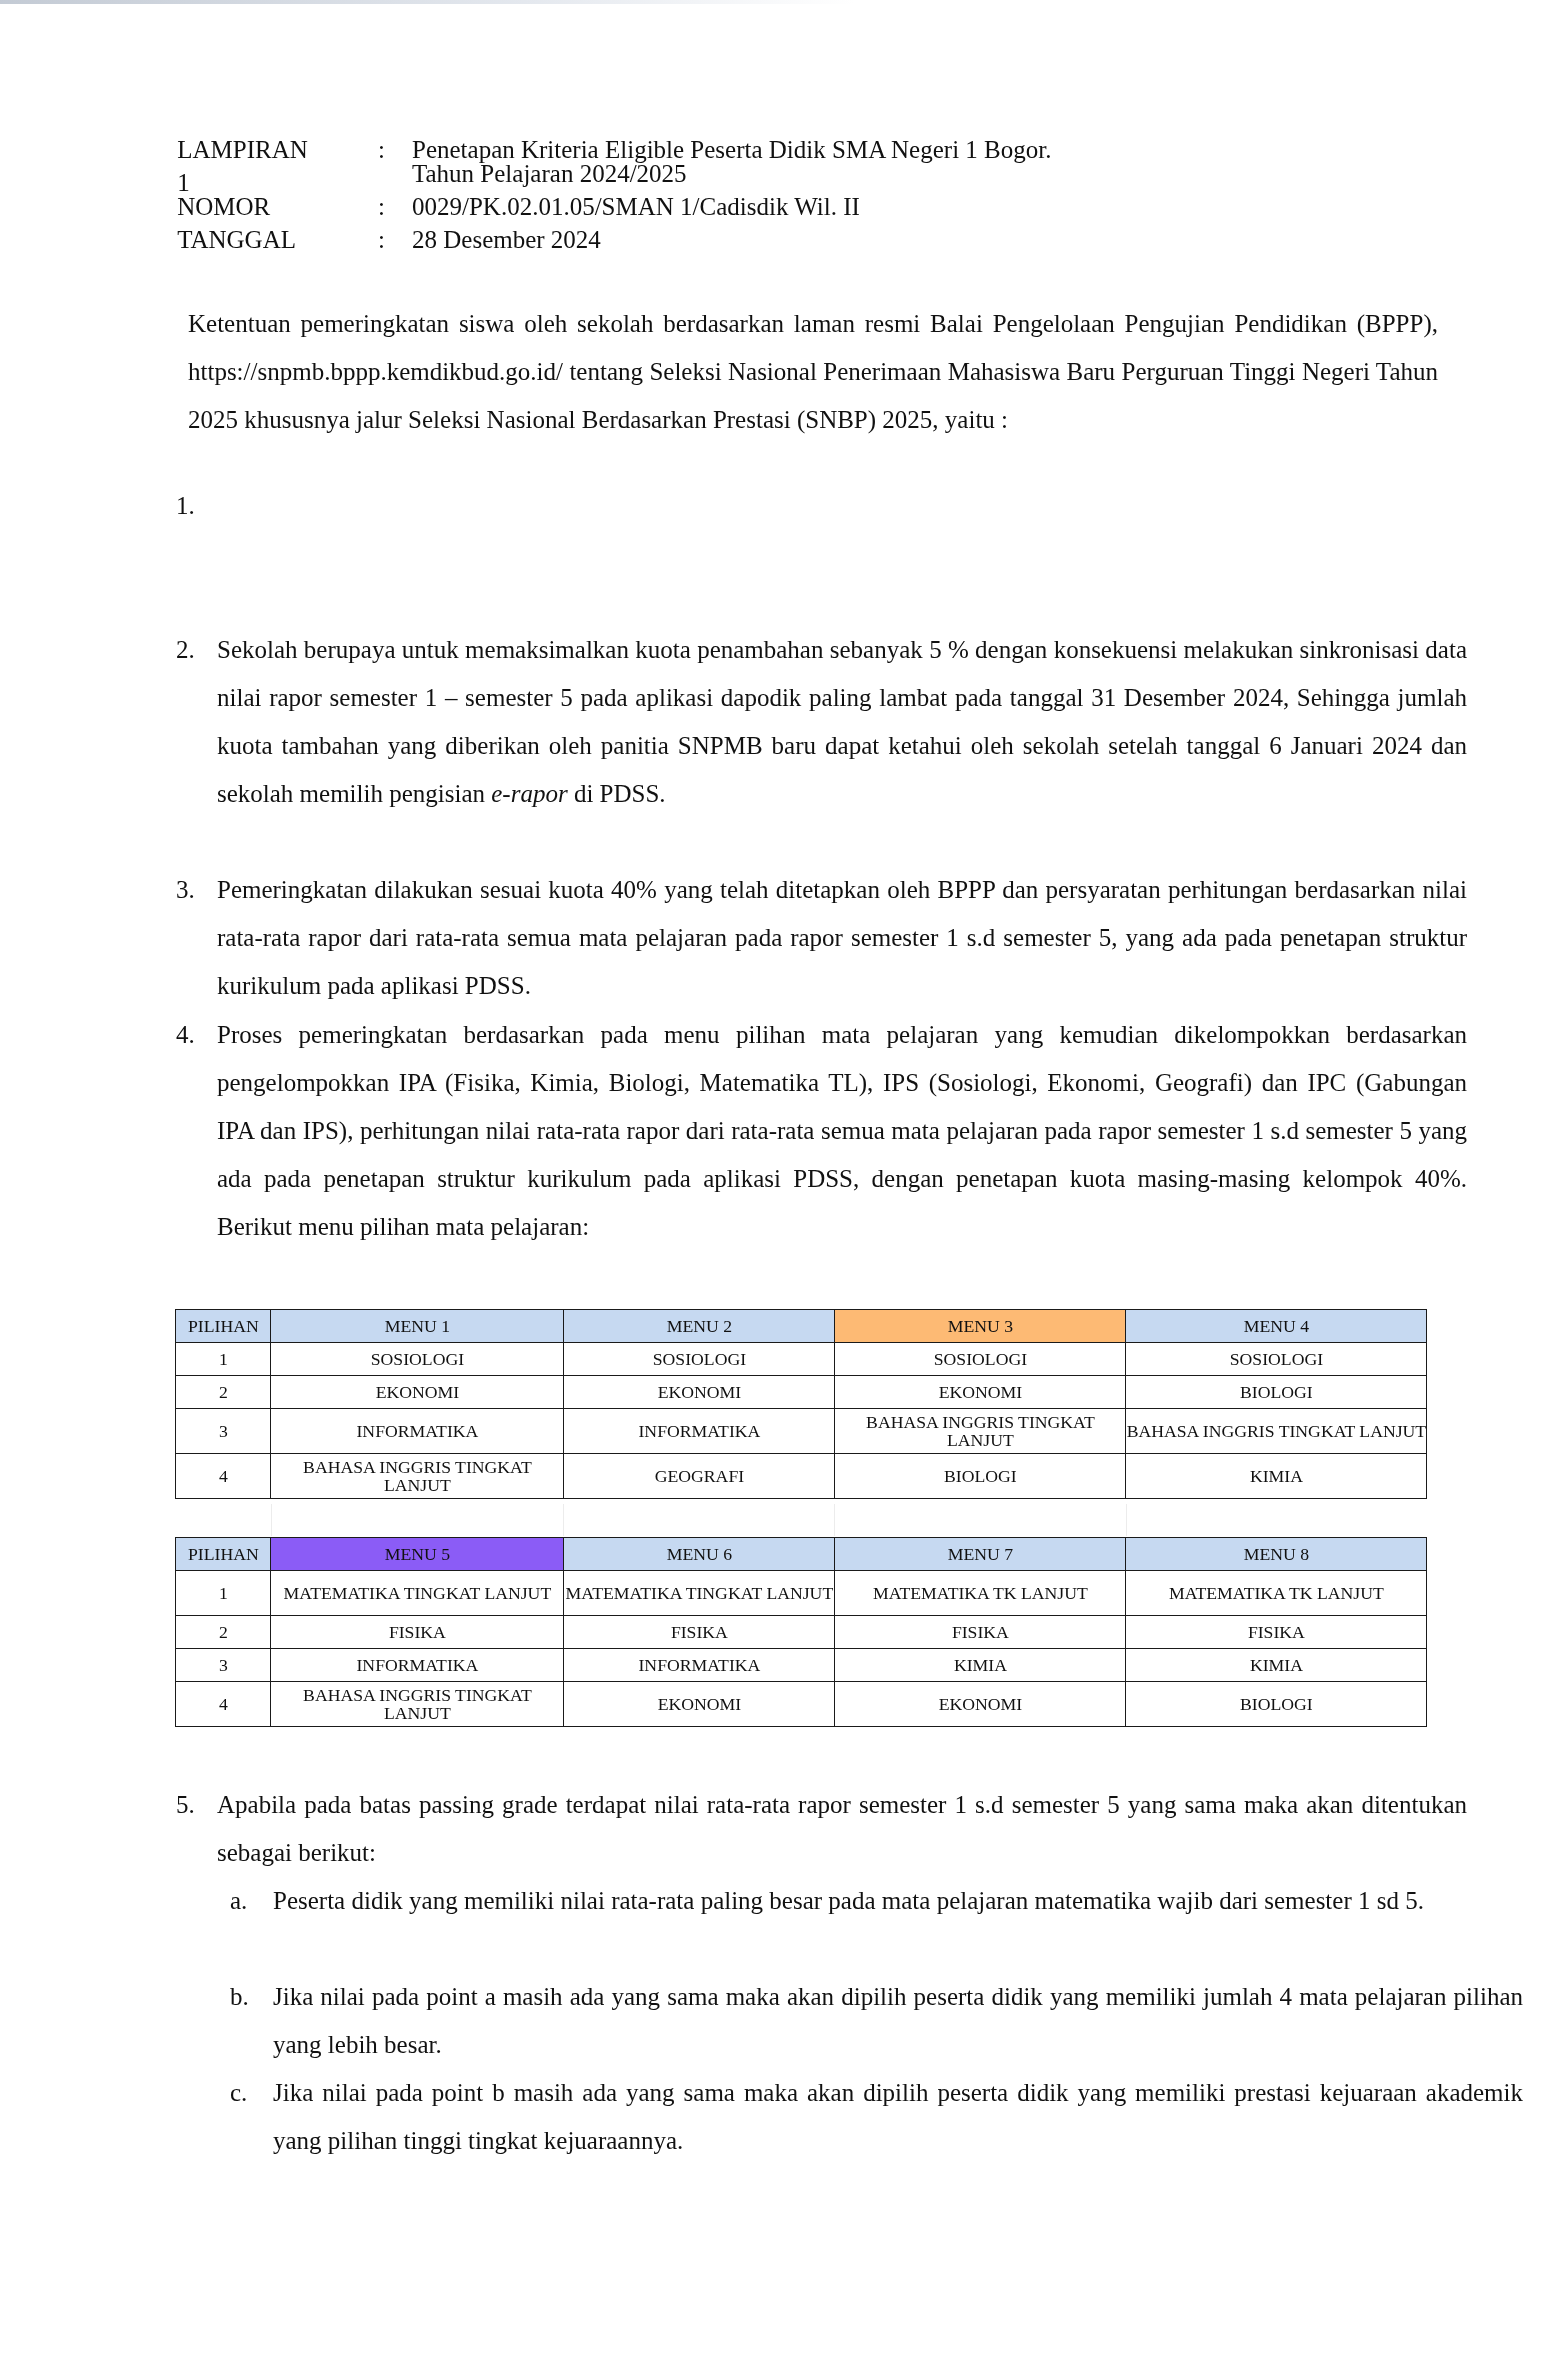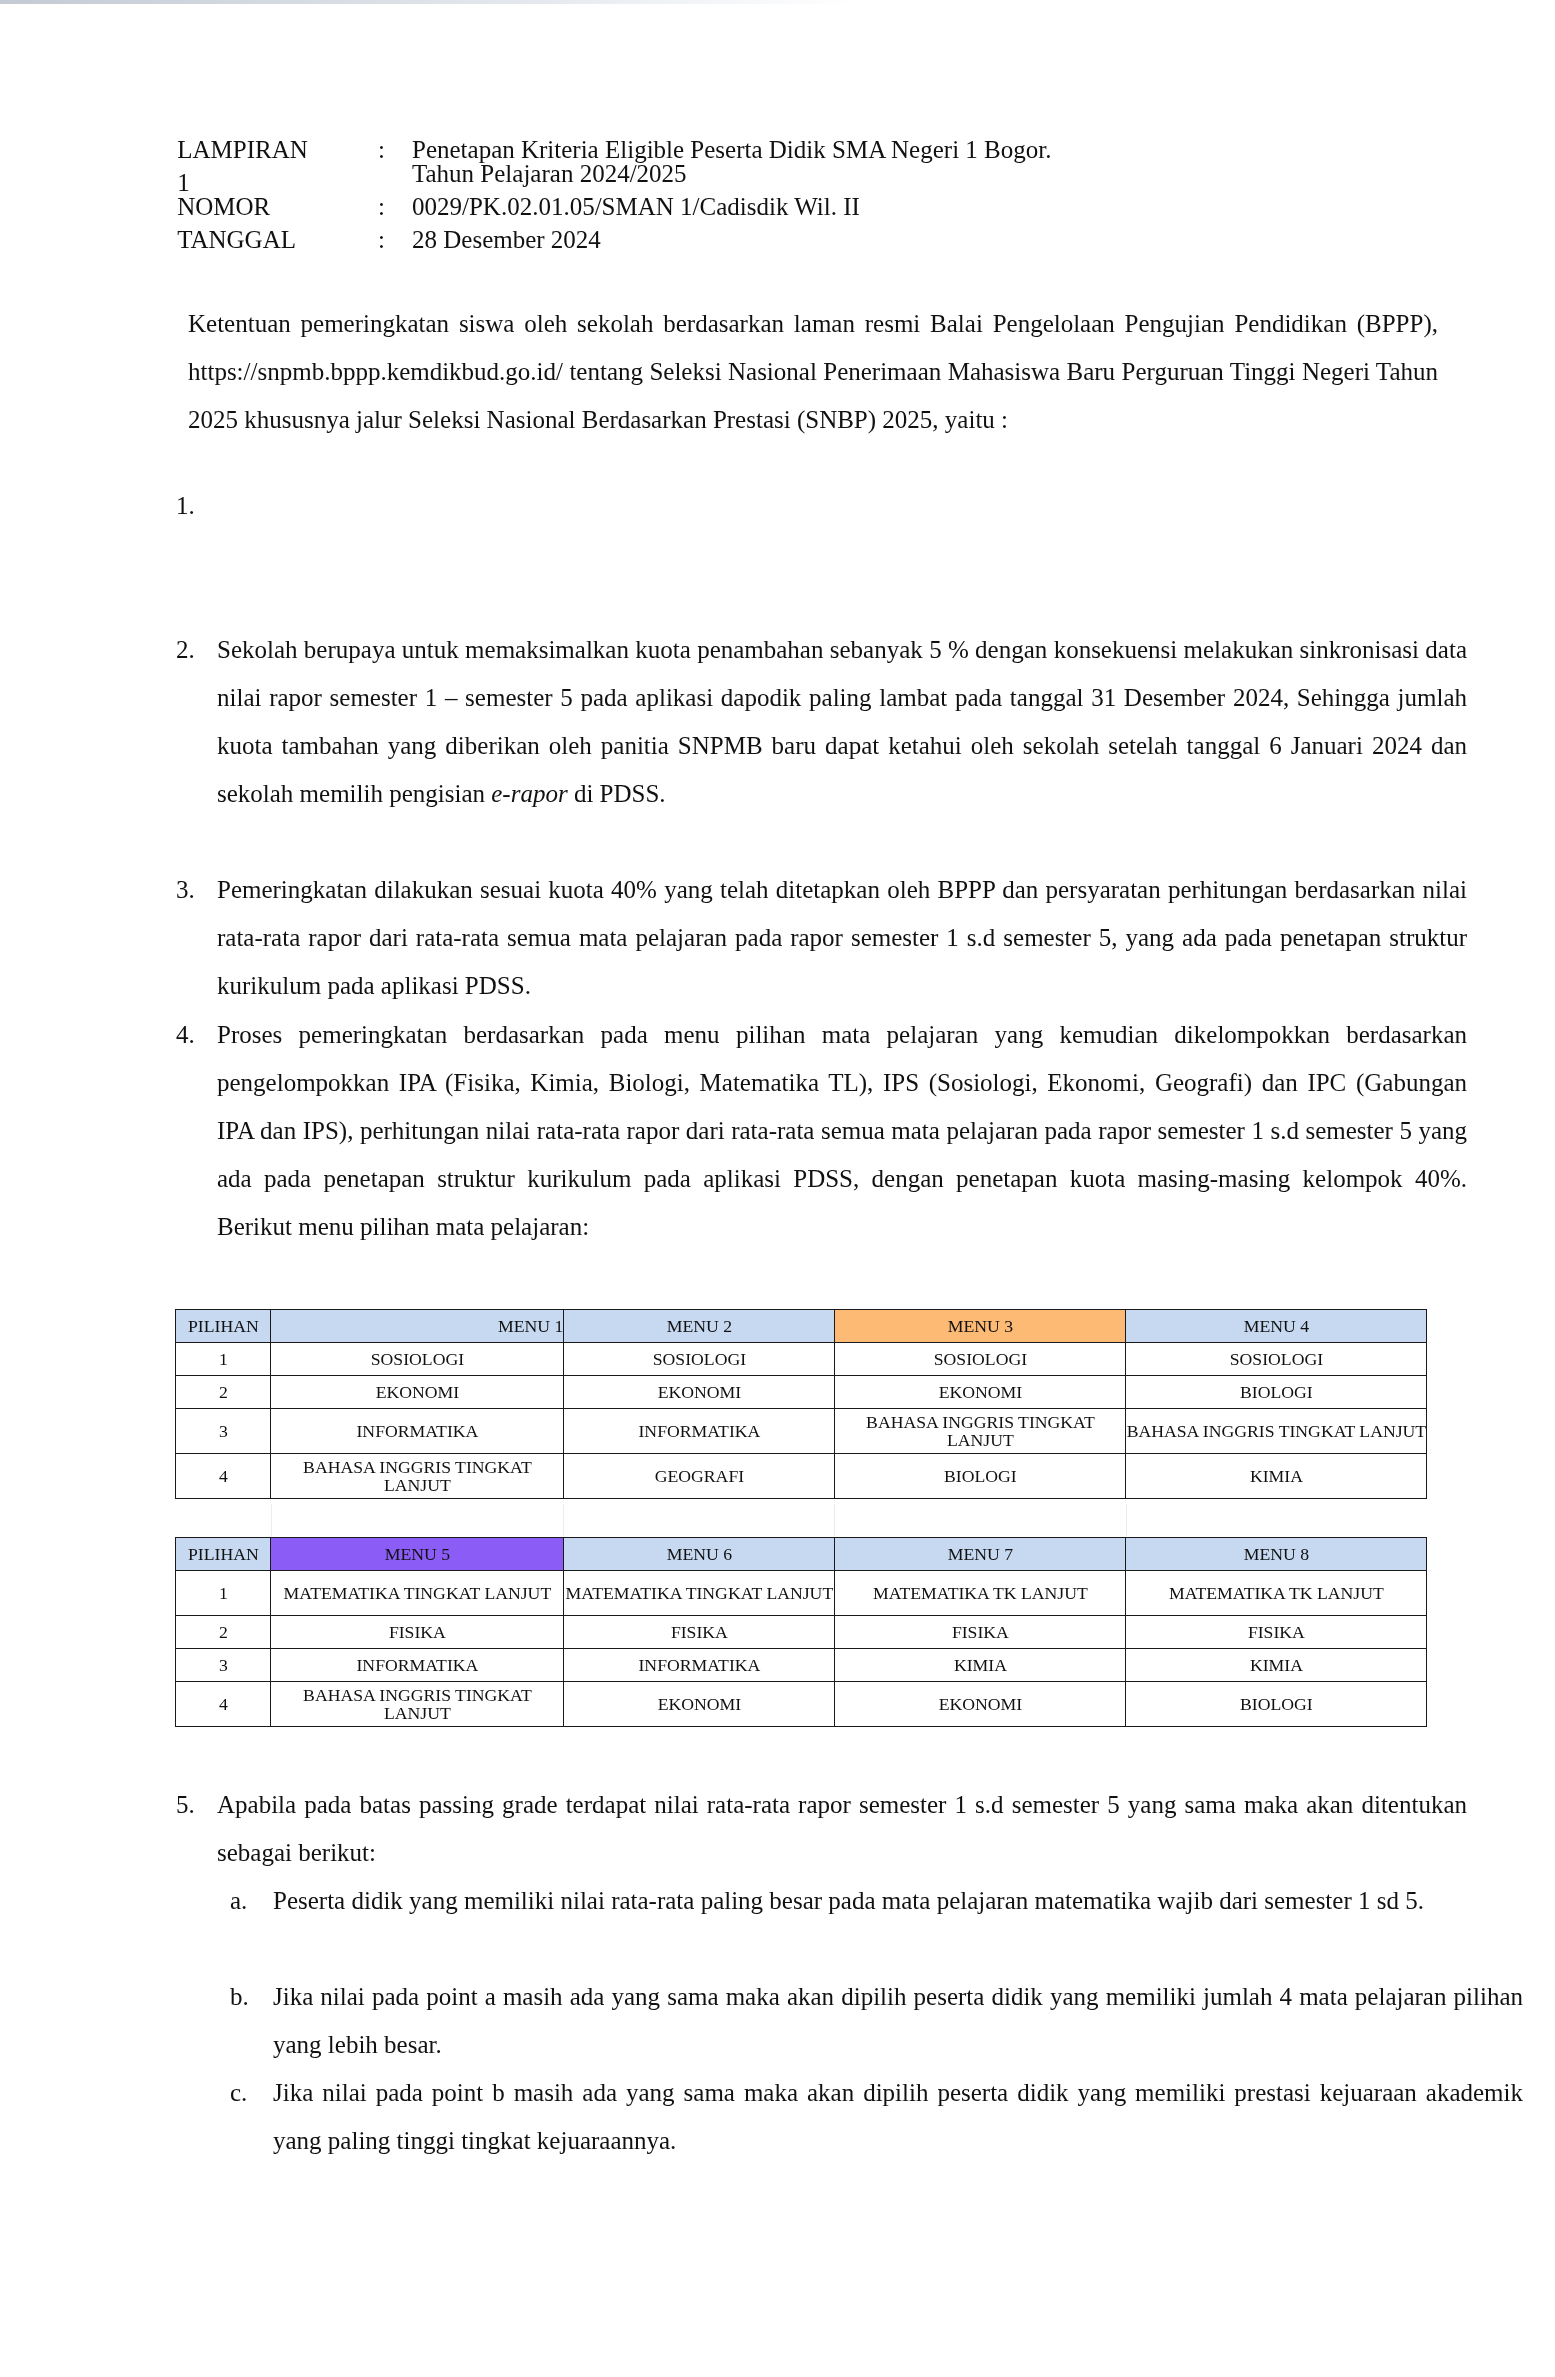--- a/index.html
+++ b/index.html
@@ -122,21 +122,21 @@
       <colgroup>
           <col class="c0">
           <col class="c1">
           <col class="c2">
           <col class="c3">
           <col class="c4">
         </colgroup>
       <thead>
         <tr>
           <th style="background: rgb(198, 217, 241);">PILIHAN</th>
-          <th style="background: rgb(198, 217, 241); text-align: right;">MENU 1</th>
+          <th style="background: rgb(198, 217, 241);">MENU 1</th>
           <th style="background: rgb(198, 217, 241);">MENU 2</th>
           <th style="background: #fdba74;">MENU 3</th>
           <th style="background: rgb(198, 217, 241);">MENU 4</th>
         </tr>
       </thead>
       <tbody>
         <tr>
           <td>1</td>
           <td>SOSIOLOGI</td>
           <td>SOSIOLOGI</td>
@@ -230,17 +230,17 @@
     <div class="sub sub-a">
       <span class="num">a.</span>
       <span>Peserta didik yang memiliki nilai rata-rata paling besar pada mata pelajaran matematika wajib  dari semester 1 sd 5.</span>
     </div>
     <div class="sub sub-b">
       <span class="num">b.</span>
       <span>Jika nilai pada point a masih ada yang sama maka akan dipilih peserta didik yang memiliki jumlah 4 mata pelajaran pilihan yang lebih besar.</span>
     </div>
     <div class="sub sub-c">
       <span class="num">c.</span>
-      <span>Jika nilai pada point b masih ada yang sama maka akan dipilih peserta didik yang memiliki prestasi kejuaraan akademik yang paling tinggi tingkat kejuaraannya.</span>
+      <span>Jika nilai pada point b masih ada yang sama maka akan dipilih peserta didik yang memiliki prestasi kejuaraan akademik yang pilihan tinggi tingkat kejuaraannya.</span>
     </div>
   </div>
 </div>
 
 
 </body></html>

